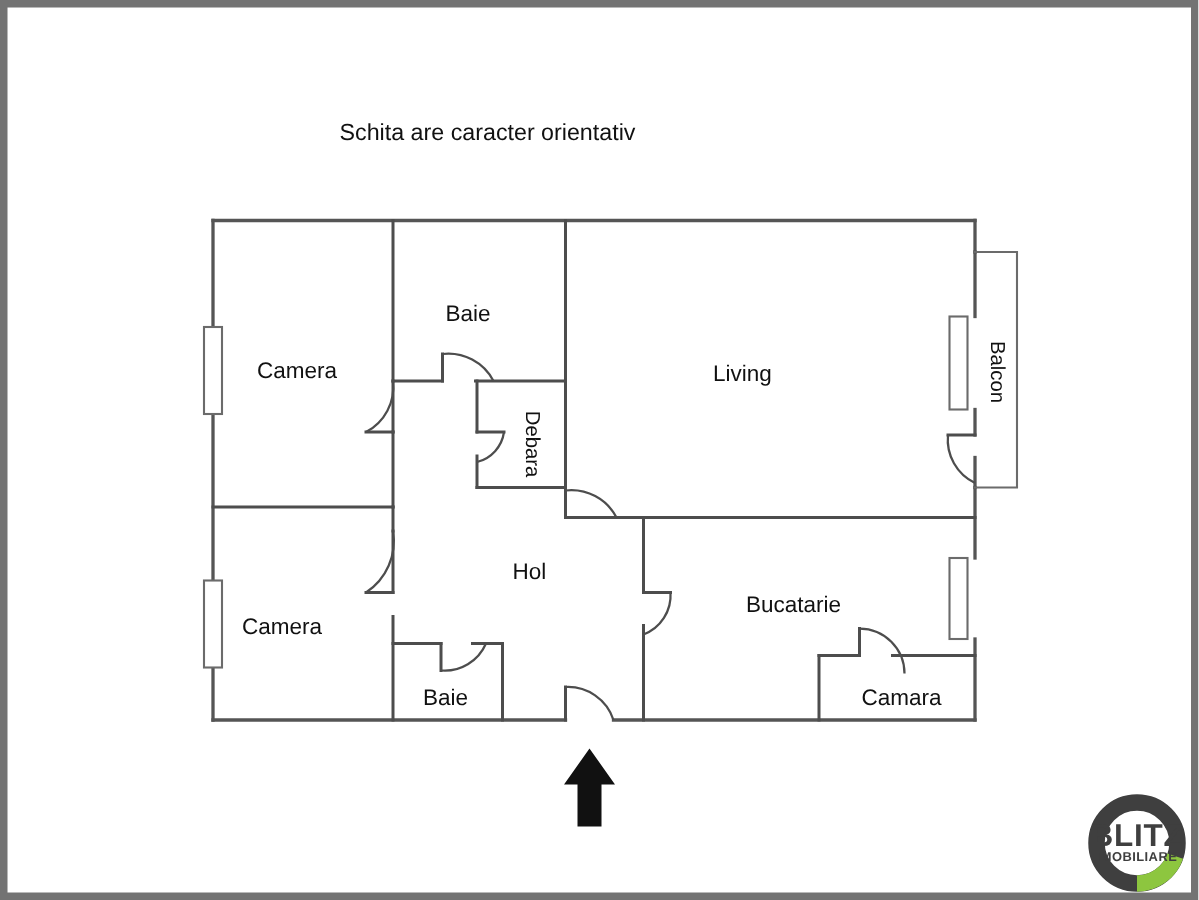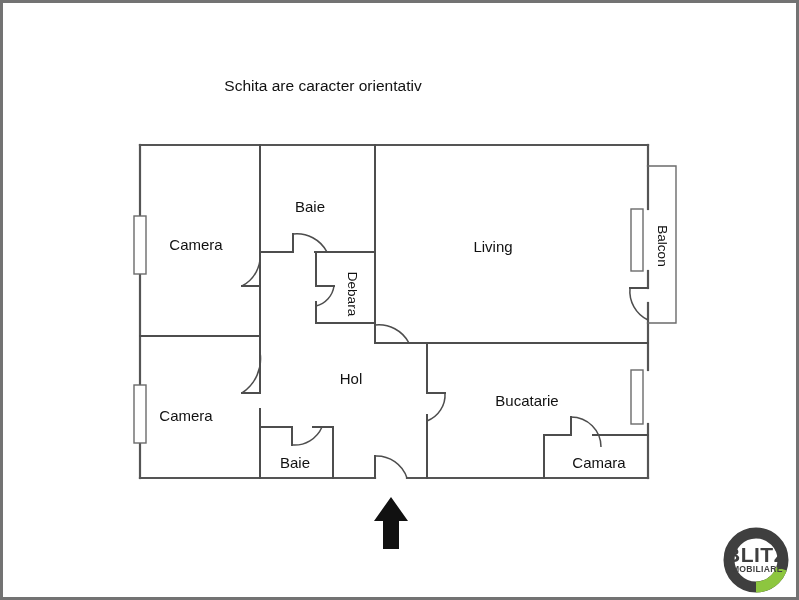--- a/index.html
+++ b/index.html
@@ -12,21 +12,21 @@
     height: 600px;
     font-family: "Liberation Sans", sans-serif;
     overflow: hidden;
   }
   #page {
     position: relative;
     width: 799px;
     height: 600px;
     background: #ffffff;
     box-sizing: border-box;
-    border: 3px solid #737373;
+    border: 5px solid #737373;
   }
   #plan-svg {
     position: absolute;
     left: 0;
     top: 0;
     width: 799px;
     height: 600px;
     display: block;
   }
   .wall {

